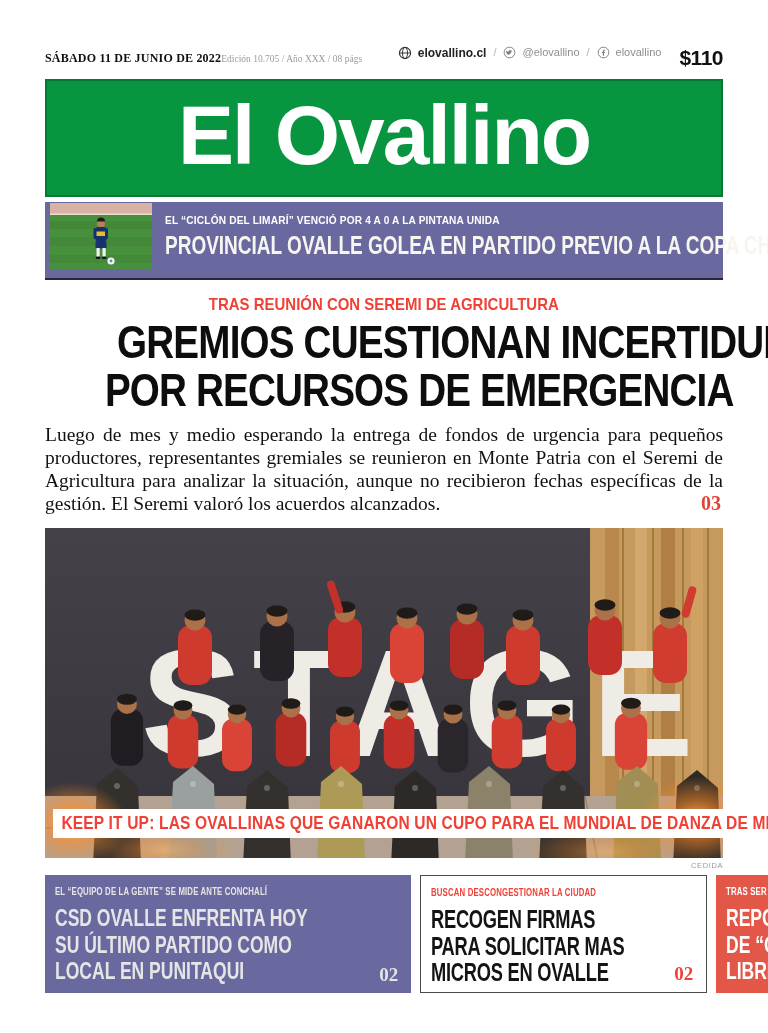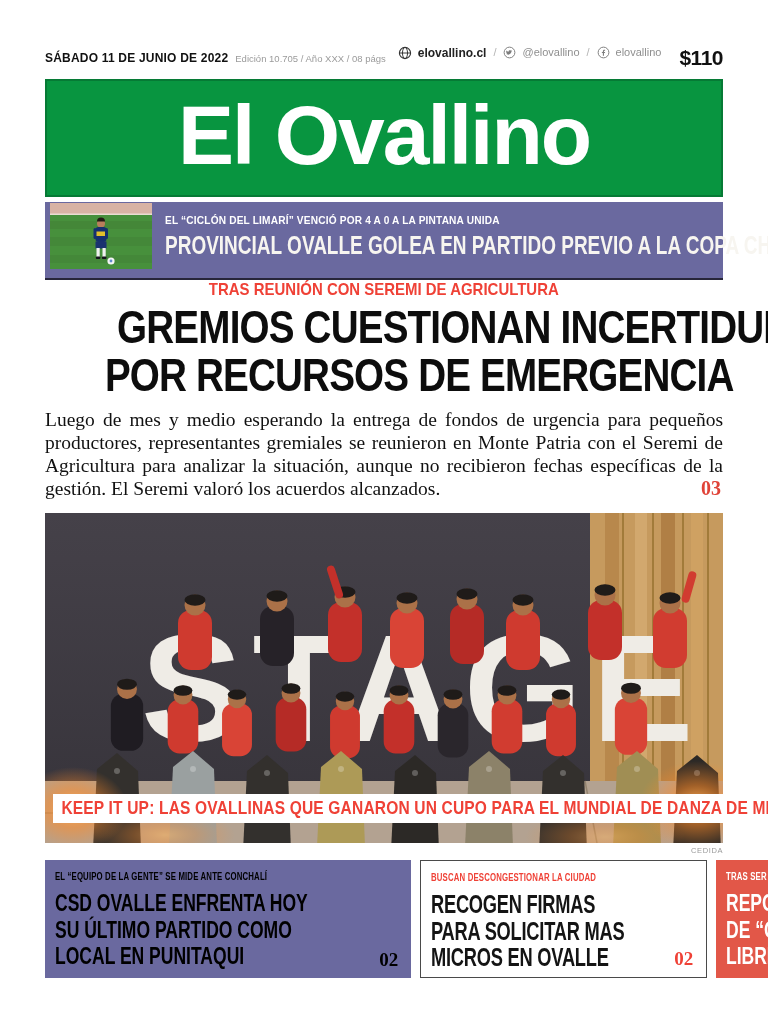--- a/index.html
+++ b/index.html
@@ -3,21 +3,21 @@
 <meta charset="utf-8">
 <style>
   html,body{margin:0;padding:0;background:#e8e8e8;}
   .page{
     width:768px;height:1033px;margin:0 auto;background:#ffffff;
     font-family:"Liberation Sans",sans-serif;color:#1a1a1a;
     position:relative;box-sizing:border-box;padding:46px 45px 0 45px;overflow:hidden;
   }
   
   .header-bar{display:flex;justify-content:space-between;align-items:center;height:24px;}
-  .hdr-left{display:flex;align-items:baseline;gap:7px;}
+  .hdr-left{display:flex;align-items:baseline;font-family:Liberation Serif, serif;}
   .hdr-date{font-size:12px;font-weight:bold;letter-spacing:.2px;color:#111;}
   .hdr-edition{font-size:9.5px;color:#9b9b9b;}
   .hdr-right{display:flex;align-items:flex-start;gap:6px;}
   .hdr-right .site{font-size:12px;font-weight:bold;color:#222;}
   .hdr-right .soc{font-size:11px;color:#8f8f8f;}
   .hdr-right .sep{color:#b5b5b5;font-size:11px;margin:0 1px;}
   .hdr-price{font-size:21px;font-weight:bold;color:#111;margin-left:12px;letter-spacing:-.5px;}
   .icn{display:inline-block;vertical-align:middle;}
   
   .masthead{margin-top:9px;height:114px;background:#089540;border:2px solid #067a35;
@@ -27,41 +27,41 @@
   
   .banner{margin-top:5px;height:78px;background:#6a699f;border-bottom:2px solid #27263a;
     display:flex;align-items:center;padding:5px 10px 14px 5px;box-sizing:border-box;position:relative;}
   .banner-photo{flex:none;width:102px;height:66px;display:block;}
   .banner-text{margin-left:13px;flex:1;position:relative;height:100%;}
   .banner-kicker{margin-top:7px;font-size:11.5px;font-weight:bold;color:#fff;
     width:max-content;transform:scaleX(.88);transform-origin:0 50%;white-space:nowrap;letter-spacing:.2px;}
   .banner-headline{margin-top:5px;font-size:25px;font-weight:bold;color:#f7f5f0;
     width:max-content;transform:scaleX(.76);transform-origin:0 50%;white-space:nowrap;letter-spacing:0;}
   
-  .main-kicker{text-align:right;}
+  .main-kicker{margin-top:15px;text-align:right;}
   .main-kicker span{display:block;width:max-content;margin:0 auto;color:#ef4136;
     font-size:17px;font-weight:bold;transform:scaleX(.88);transform-origin:center;white-space:nowrap;}
   .h1line{width:max-content;margin:1px auto 0;font-size:46px;line-height:47px;font-weight:bold;
     color:#0d0d0d;letter-spacing:-1px;transform:scaleX(.84);transform-origin:center;white-space:nowrap;}
   .h1block{margin-top:4px;}
   .lede{margin-top:9px;position:relative;font-family:"Liberation Serif",serif;
     font-size:19.5px;line-height:23px;text-align:justify;color:#111;}
   .lede-page{position:absolute;right:2px;bottom:0;color:#e04338;font-weight:bold;
     font-size:20px;font-family:"Liberation Serif",serif;}
   
   .photo{margin-top:13px;position:relative;width:678px;height:330px;background:#3c393e;}
   .photo svg{position:absolute;left:0;top:0;}
   .caption{position:absolute;left:8px;bottom:20px;background:#fff;padding:3px 9px 4px 10px;
     display:flex;align-items:center;gap:9px;transform:scaleX(.84);transform-origin:0 100%;white-space:nowrap;}
   .caption-text{color:#ef4136;font-size:18.5px;font-weight:bold;letter-spacing:.2px;}
   .credit{text-align:right;font-size:7.5px;color:#9a9a9a;margin-top:3px;letter-spacing:.6px;}
   
   .boxes{display:flex;gap:9px;margin-top:5px;}
   .box{flex:1;height:118px;position:relative;padding:11px 10px;box-sizing:border-box;}
-  .box-purple{background:#6a699f;color:#000000;}
+  .box-purple{background:#6a699f;color:#e5e5e5;}
   .box-white{background:#fff;border:1px solid #4a4a4a;color:#141414;}
   .box-red{background:#e25748;color:#fff;}
   .box-kicker{font-size:10px;font-weight:bold;width:max-content;white-space:nowrap;
     transform:scaleX(.78);transform-origin:0 50%;letter-spacing:.2px;}
   .box-white .box-kicker{color:#ef4136;}
   .box-headline{margin-top:8px;font-weight:bold;}
   .box-hline{font-size:24px;line-height:26.5px;width:max-content;white-space:nowrap;
     transform:scaleX(.73);transform-origin:0 50%;}
   .box-white .box-hline{font-size:25px;letter-spacing:-.3px;}
   .box-page{position:absolute;right:13px;bottom:7px;font-family:"Liberation Serif",serif;

